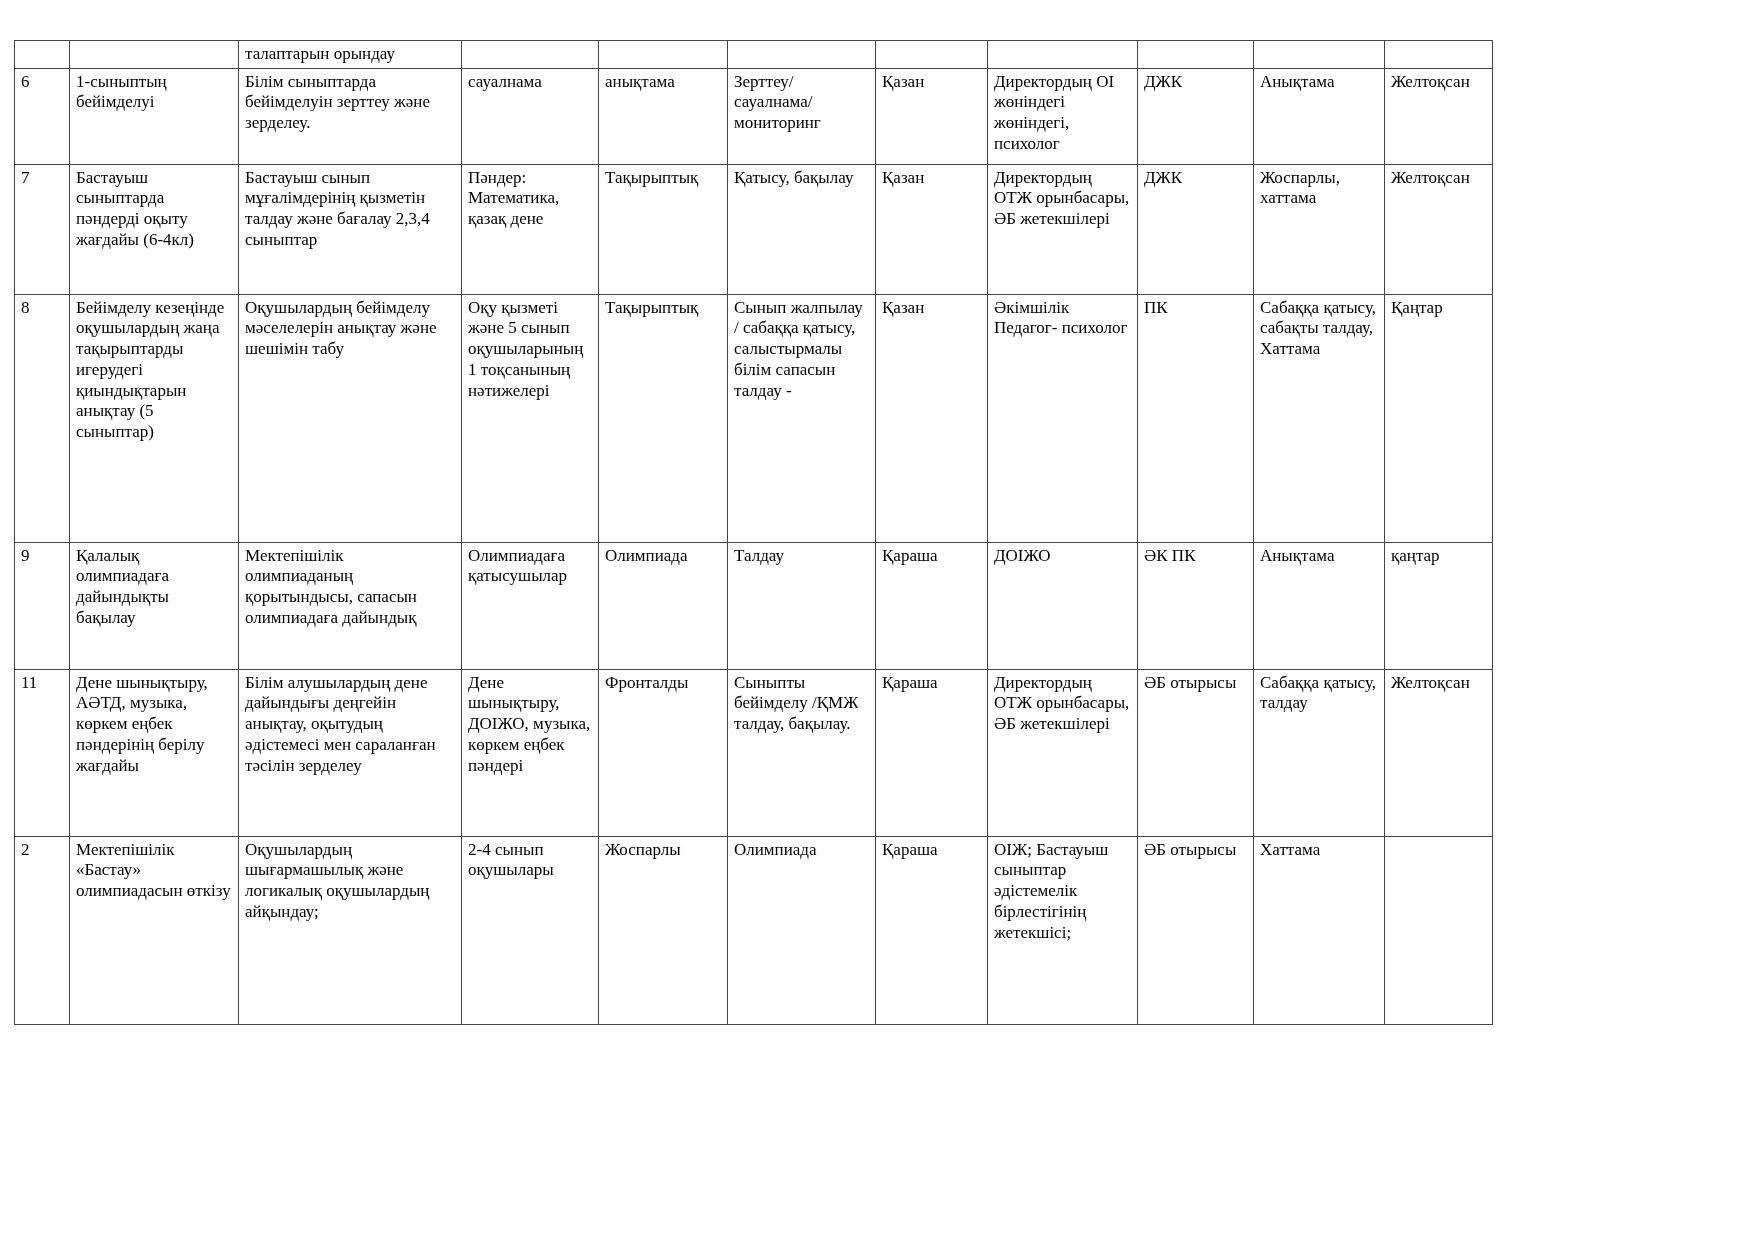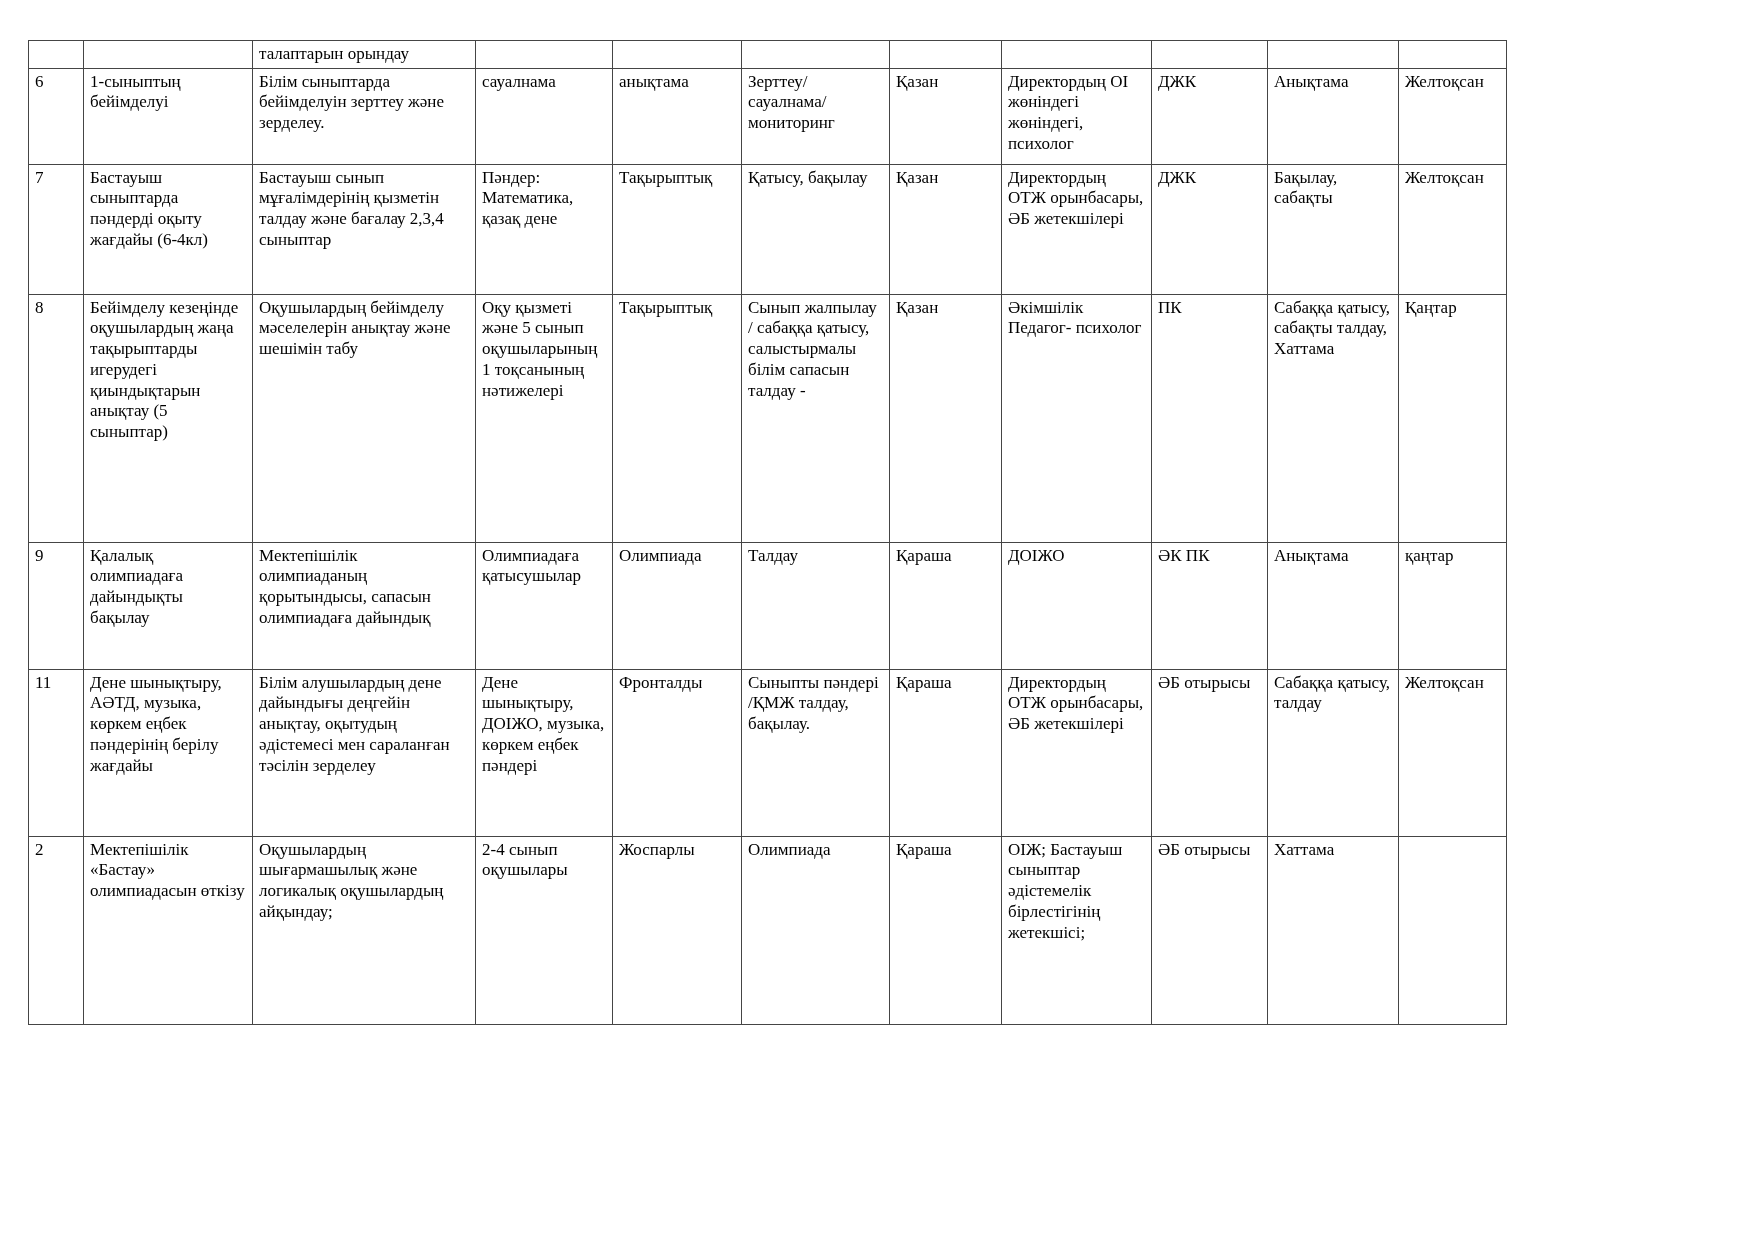--- a/index.html
+++ b/index.html
@@ -5,21 +5,21 @@
   html,body{margin:0;padding:0;}
   body{
     width:1755px;height:1241px;
     background:#ffffff;
     font-family:"Liberation Serif","DejaVu Serif",serif;
     color:#000;
     overflow:hidden;
     position:relative;
   }
   table.plan{
-    position:absolute;left:28px;top:40px;
+    position:absolute;left:14px;top:40px;
     width:1478px;
     border-collapse:collapse;
     table-layout:fixed;
   }
   table.plan td{
     border:1px solid #454545;
     vertical-align:top;
     padding:3px 6px;
     font-size:17px;
     line-height:1.22;
@@ -95,21 +95,21 @@
     <tr class="r2">
       <td>7</td>
       <td>Бастауыш сыныптарда пәндерді оқыту жағдайы (6-4кл)</td>
       <td>Бастауыш сынып мұғалімдерінің қызметін талдау және бағалау 2,3,4 сыныптар</td>
       <td class="vm">Пәндер: Математика, қазақ дене</td>
       <td class="vm">Тақырыптық</td>
       <td class="vm">Қатысу, бақылау</td>
       <td class="vm">Қазан</td>
       <td>Директордың ОТЖ орынбасары, ӘБ жетекшілері</td>
       <td class="vm">ДЖК</td>
-      <td>Бақылау, сабақты</td>
+      <td>Жоспарлы, хаттама</td>
       <td class="vm">Желтоқсан</td>
     </tr>
     <tr class="r3">
       <td>8</td>
       <td>Бейімделу кезеңінде оқушылардың жаңа тақырыптарды игерудегі қиындықтарын анықтау (5 сыныптар)</td>
       <td>Оқушылардың бейімделу мәселелерін анықтау және шешімін табу</td>
       <td>Оқу қызметі және 5 сынып оқушыларының 1 тоқсанының нәтижелері</td>
       <td>Тақырыптық</td>
       <td>Сынып жалпылау / сабаққа қатысу, салыстырмалы білім сапасын талдау -</td>
       <td>Қазан</td>
@@ -130,21 +130,21 @@
       <td>ӘК ПК</td>
       <td class="ind">Анықтама</td>
       <td>қаңтар</td>
     </tr>
     <tr class="r5">
       <td>11</td>
       <td>Дене шынықтыру, АӘТД, музыка, көркем еңбек пәндерінің берілу жағдайы</td>
       <td>Білім алушылардың дене дайындығы деңгейін анықтау, оқытудың әдістемесі мен сараланған тәсілін зерделеу</td>
       <td>Дене шынықтыру, ДОІЖО, музыка, көркем еңбек пәндері</td>
       <td class="vm">Фронталды</td>
-      <td class="vm">Сыныпты пәндері /ҚМЖ талдау, бақылау.</td>
+      <td class="vm">Сыныпты бейімделу /ҚМЖ талдау, бақылау.</td>
       <td class="vm">Қараша</td>
       <td class="vm">Директордың ОТЖ орынбасары, ӘБ жетекшілері</td>
       <td>ӘБ отырысы</td>
       <td>Сабаққа қатысу, талдау</td>
       <td class="vm">Желтоқсан</td>
     </tr>
     <tr class="r6">
       <td>2</td>
       <td>Мектепішілік «Бастау» олимпиадасын өткізу</td>
       <td class="lg">Оқушылардың шығармашылық және логикалық оқушылардың айқындау;</td>

